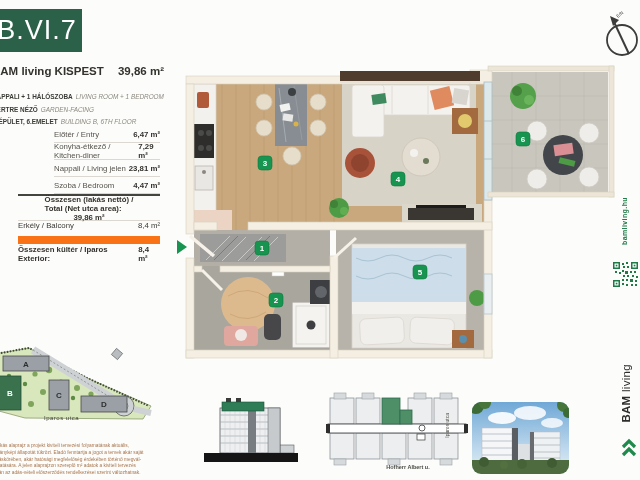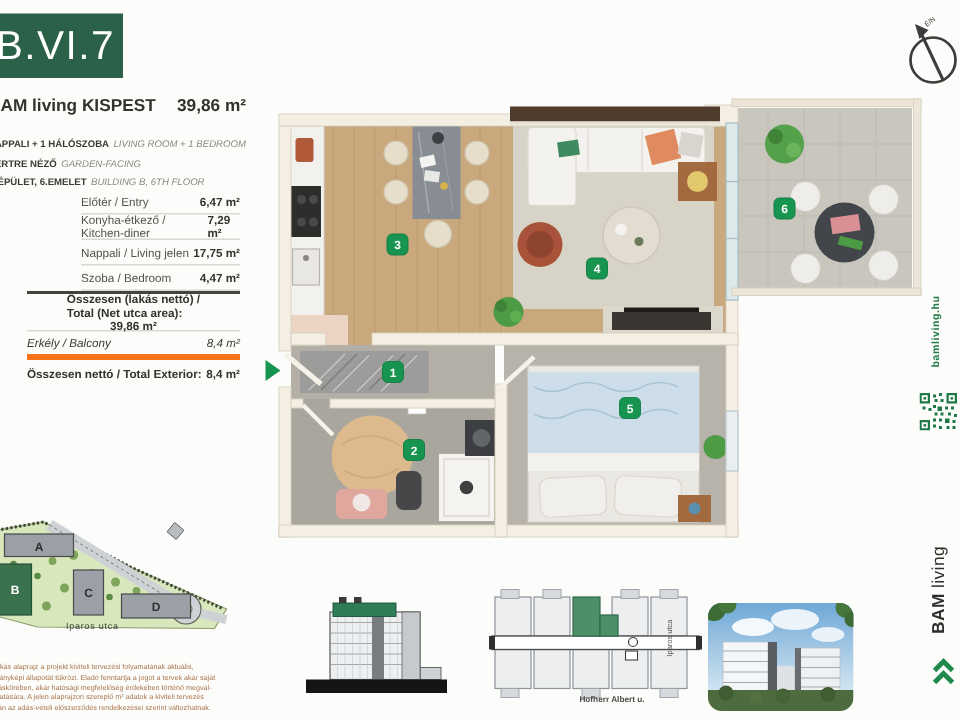--- a/index.html
+++ b/index.html
@@ -15,21 +15,21 @@
   .features{left:-8px;top:91px;width:190px;font-size:6.4px;line-height:12.5px;}
   .feat b{color:#3a3a36;font-weight:bold;}
   .feat i{color:#8b887f;font-style:italic;margin-left:3px;}
   .roomtable{left:18px;top:126px;width:142px;font-size:7.8px;}
   .trow{display:flex;justify-content:space-between;align-items:center;height:16px;border-bottom:1px solid #dbd8d1;margin-left:36px;}
   .trow .lab{color:#56534c;}
   .trow .val{color:#34322e;font-weight:bold;}
   .totrow{display:flex;justify-content:space-between;align-items:center;height:24px;border-top:2px solid #45433e;border-bottom:1px solid #dbd8d1;flex-direction:column;}
   .totrow .lab{font-weight:bold;color:#34322e;line-height:8.5px;}
   .totrow .val{font-weight:bold;color:#34322e;}
-  .balrow{display:flex;justify-content:space-between;align-items:center;height:15px;border-bottom:4px solid #f97316;font-style:italic;}
+  .balrow{display:flex;justify-content:space-between;height:15px;border-bottom:8px solid #f97316;}
   .extrow{display:flex;justify-content:space-between;align-items:center;height:19px;}
   .extrow .lab{font-weight:bold;color:#34322e;}
   .extrow .val{font-weight:bold;color:#34322e;}
   .sitemap{left:-9px;top:344px;}
   .streetlabel{left:44px;top:415px;font-size:6px;letter-spacing:0.5px;color:#3f3f3a;}
   .disc{left:-8px;top:443px;width:170px;font-size:4.8px;line-height:6.8px;color:#a9764f;text-align:justify;}
   
   .vtext{writing-mode:vertical-rl;transform:rotate(180deg);}
   .weburl{left:621px;top:197px;font-size:7px;font-weight:600;color:#1f7a47;letter-spacing:0.4px;}
   .qr{left:613px;top:262px;}
@@ -61,36 +61,36 @@
   <div class="trow">
       <span class="lab">Előtér / Entry</span>
       <span class="val">6,47 m²</span>
     </div>
   <div class="trow">
       <span class="lab">Konyha-étkező / Kitchen-diner</span>
       <span class="val">7,29 m²</span>
     </div>
   <div class="trow">
       <span class="lab">Nappali / Living jelen</span>
-      <span class="val">17,75 m²</span>
+      <span class="val">23,81 m²</span>
     </div>
   <div class="trow">
       <span class="lab">Szoba / Bedroom</span>
       <span class="val">4,47 m²</span>
     </div>
   <div class="totrow">
     <span class="lab"><span>Összesen (lakás nettó) /</span><br><span>Total (Net utca area):</span></span>
     <span class="val">39,86 m²</span>
   </div>
   <div class="balrow">
       <span class="lab">Erkély / Balcony</span>
       <span class="val">8,4 m²</span>
     </div>
   <div class="extrow">
-      <span class="lab">Összesen nettó / Total Exterior:</span>
+      <span class="lab">Összesen kültér / Iparos Exterior:</span>
       <span class="val">8,4 m²</span>
     </div>
 </div>
 
 <svg class="abs sitemap" width="178" height="80" viewBox="0 0 178 80">
   <polygon points="4,10 38,4 96,34 160,62 152,75 34,74 4,66" fill="#d9e7bd" stroke="#8a9a6a" stroke-width="0.8"></polygon>
   <polyline points="4,10 38,4 96,34 158,62" fill="none" stroke="#3e4a35" stroke-width="2" stroke-dasharray="1.5,1.5"></polyline>
   <line x1="42" y1="6" x2="127" y2="58" stroke="#ced2d5" stroke-width="8"></line>
   <line x1="42" y1="6" x2="127" y2="58" stroke="#6a6e65" stroke-width="0.6" stroke-dasharray="2,2"></line>
   <circle cx="133" cy="62" r="10" fill="#ced2d5" stroke="#5a5e55" stroke-width="0.8"></circle>

